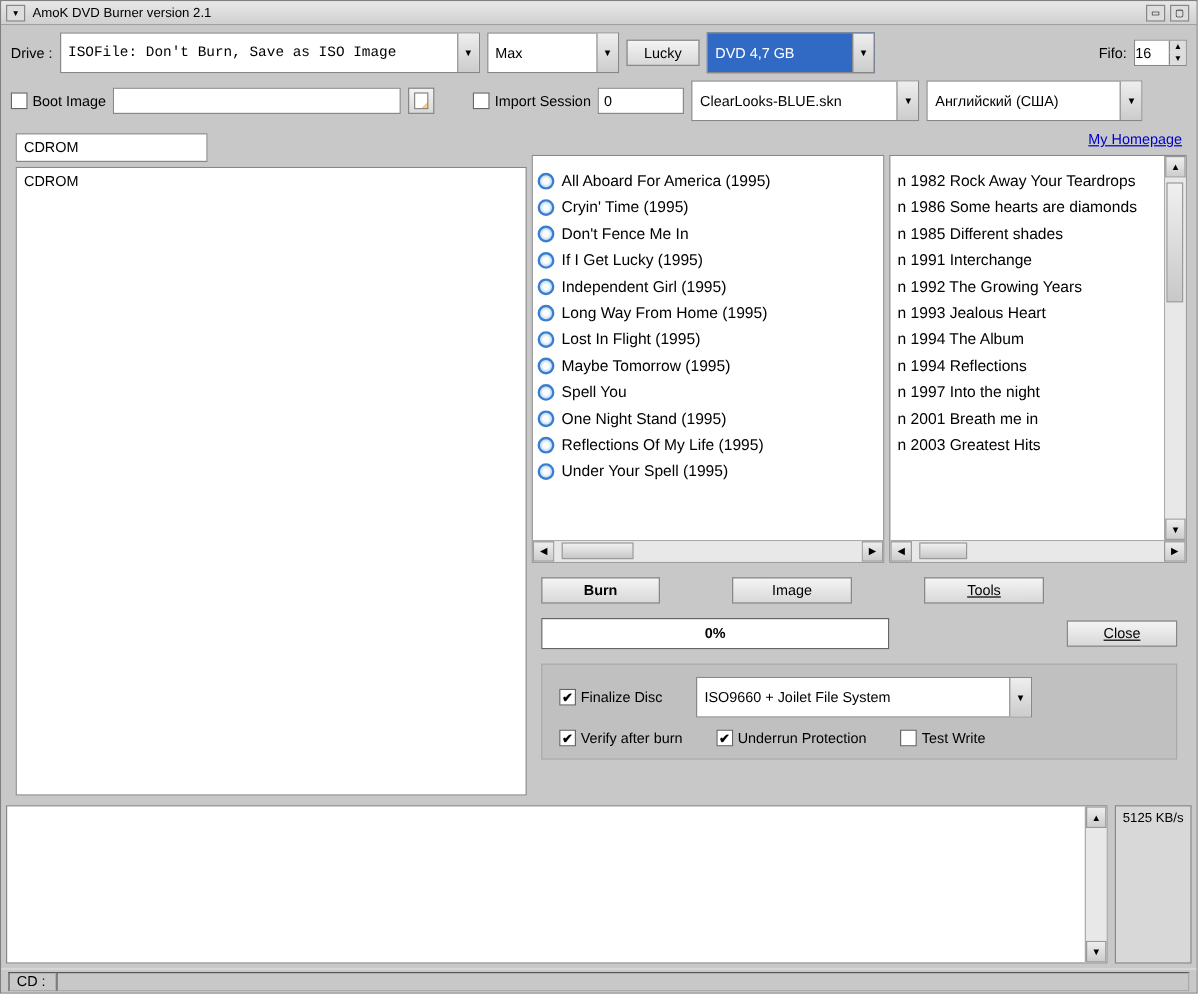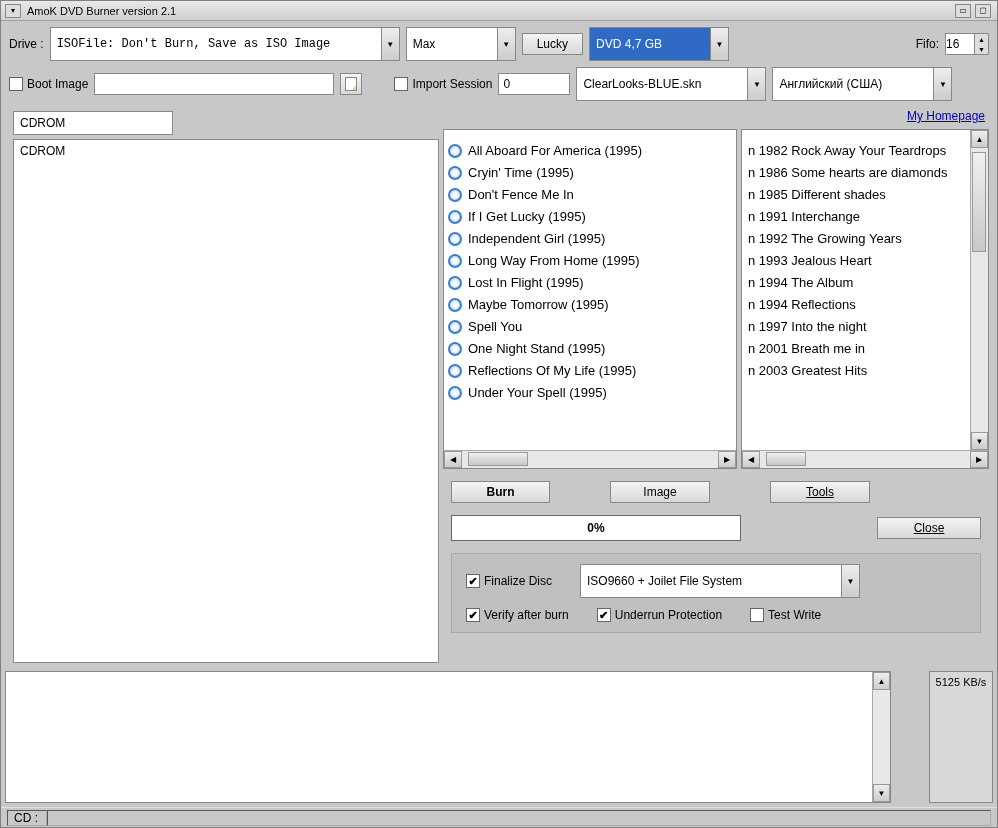--- a/index.html
+++ b/index.html
@@ -157,21 +157,21 @@
 }
 .options-panel {
   margin:4px 8px 4px 8px;background:#c0c0c0;border:1px solid #aaa;padding:10px 14px;display:flex;flex-direction:column;gap:10px;
 }
 .options-row { display:flex;align-items:center;gap:28px; }
 .bottom-log {
   display:flex;gap:6px;padding:4px;background:#c8c8c8;height:140px;
 }
 .log-text { flex:1;border:1px solid #888;background:#fff;display:flex; }
 .log-text .content{flex:1;}
-.speed-box { width:64px;border:1px solid #888;background:#d8d8d8;font-size:11px;padding:4px;text-align:center;margin-left:32px; }
+.speed-box { width:64px;border:1px solid #888;background:#d8d8d8;font-size:11px;padding:4px;text-align:center; }
 .statusbar {
   height:20px;background:#c8c8c8;border-top:1px solid #e0e0e0;display:flex;align-items:center;padding:0 6px;font-size:12px;
 }
 .statusbar .cell { border:1px inset #aaa;padding:1px 6px;height:16px;display:flex;align-items:center; }
 .icon-btn {
   width:22px;height:22px;border:1px solid #888;background:linear-gradient(to bottom,#f4f4f4,#d8d8d8);display:flex;align-items:center;justify-content:center;
 }
 .page-icon { width:12px;height:14px;background:linear-gradient(135deg,#fff 80%,#fc6 80%);border:1px solid #888; }
 </style>
 </head>
@@ -348,21 +348,21 @@
       </div>
 
       <div class="buttons-row">
         <div class="btn bold" style="width:99px">Burn</div>
         <div class="btn" style="width:100px">Image</div>
         <div class="btn" style="width:100px;text-decoration:underline">Tools</div>
       </div>
 
       <div class="progress-row">
         <div class="progress-bar">0%</div>
-        <div class="btn" style="width:104px;text-decoration:underline">Close</div>
+        <div class="btn" style="width:92px;text-decoration:underline">Close</div>
       </div>
 
       <div class="options-panel">
         <div class="options-row">
           <div class="checkwrap">
             <span class="checkbox">✔</span>
             <span>Finalize Disc</span>
           </div>
           <div class="combo" style="width:280px">
             <span class="combo-text">ISO9660 + Joilet File System</span>

